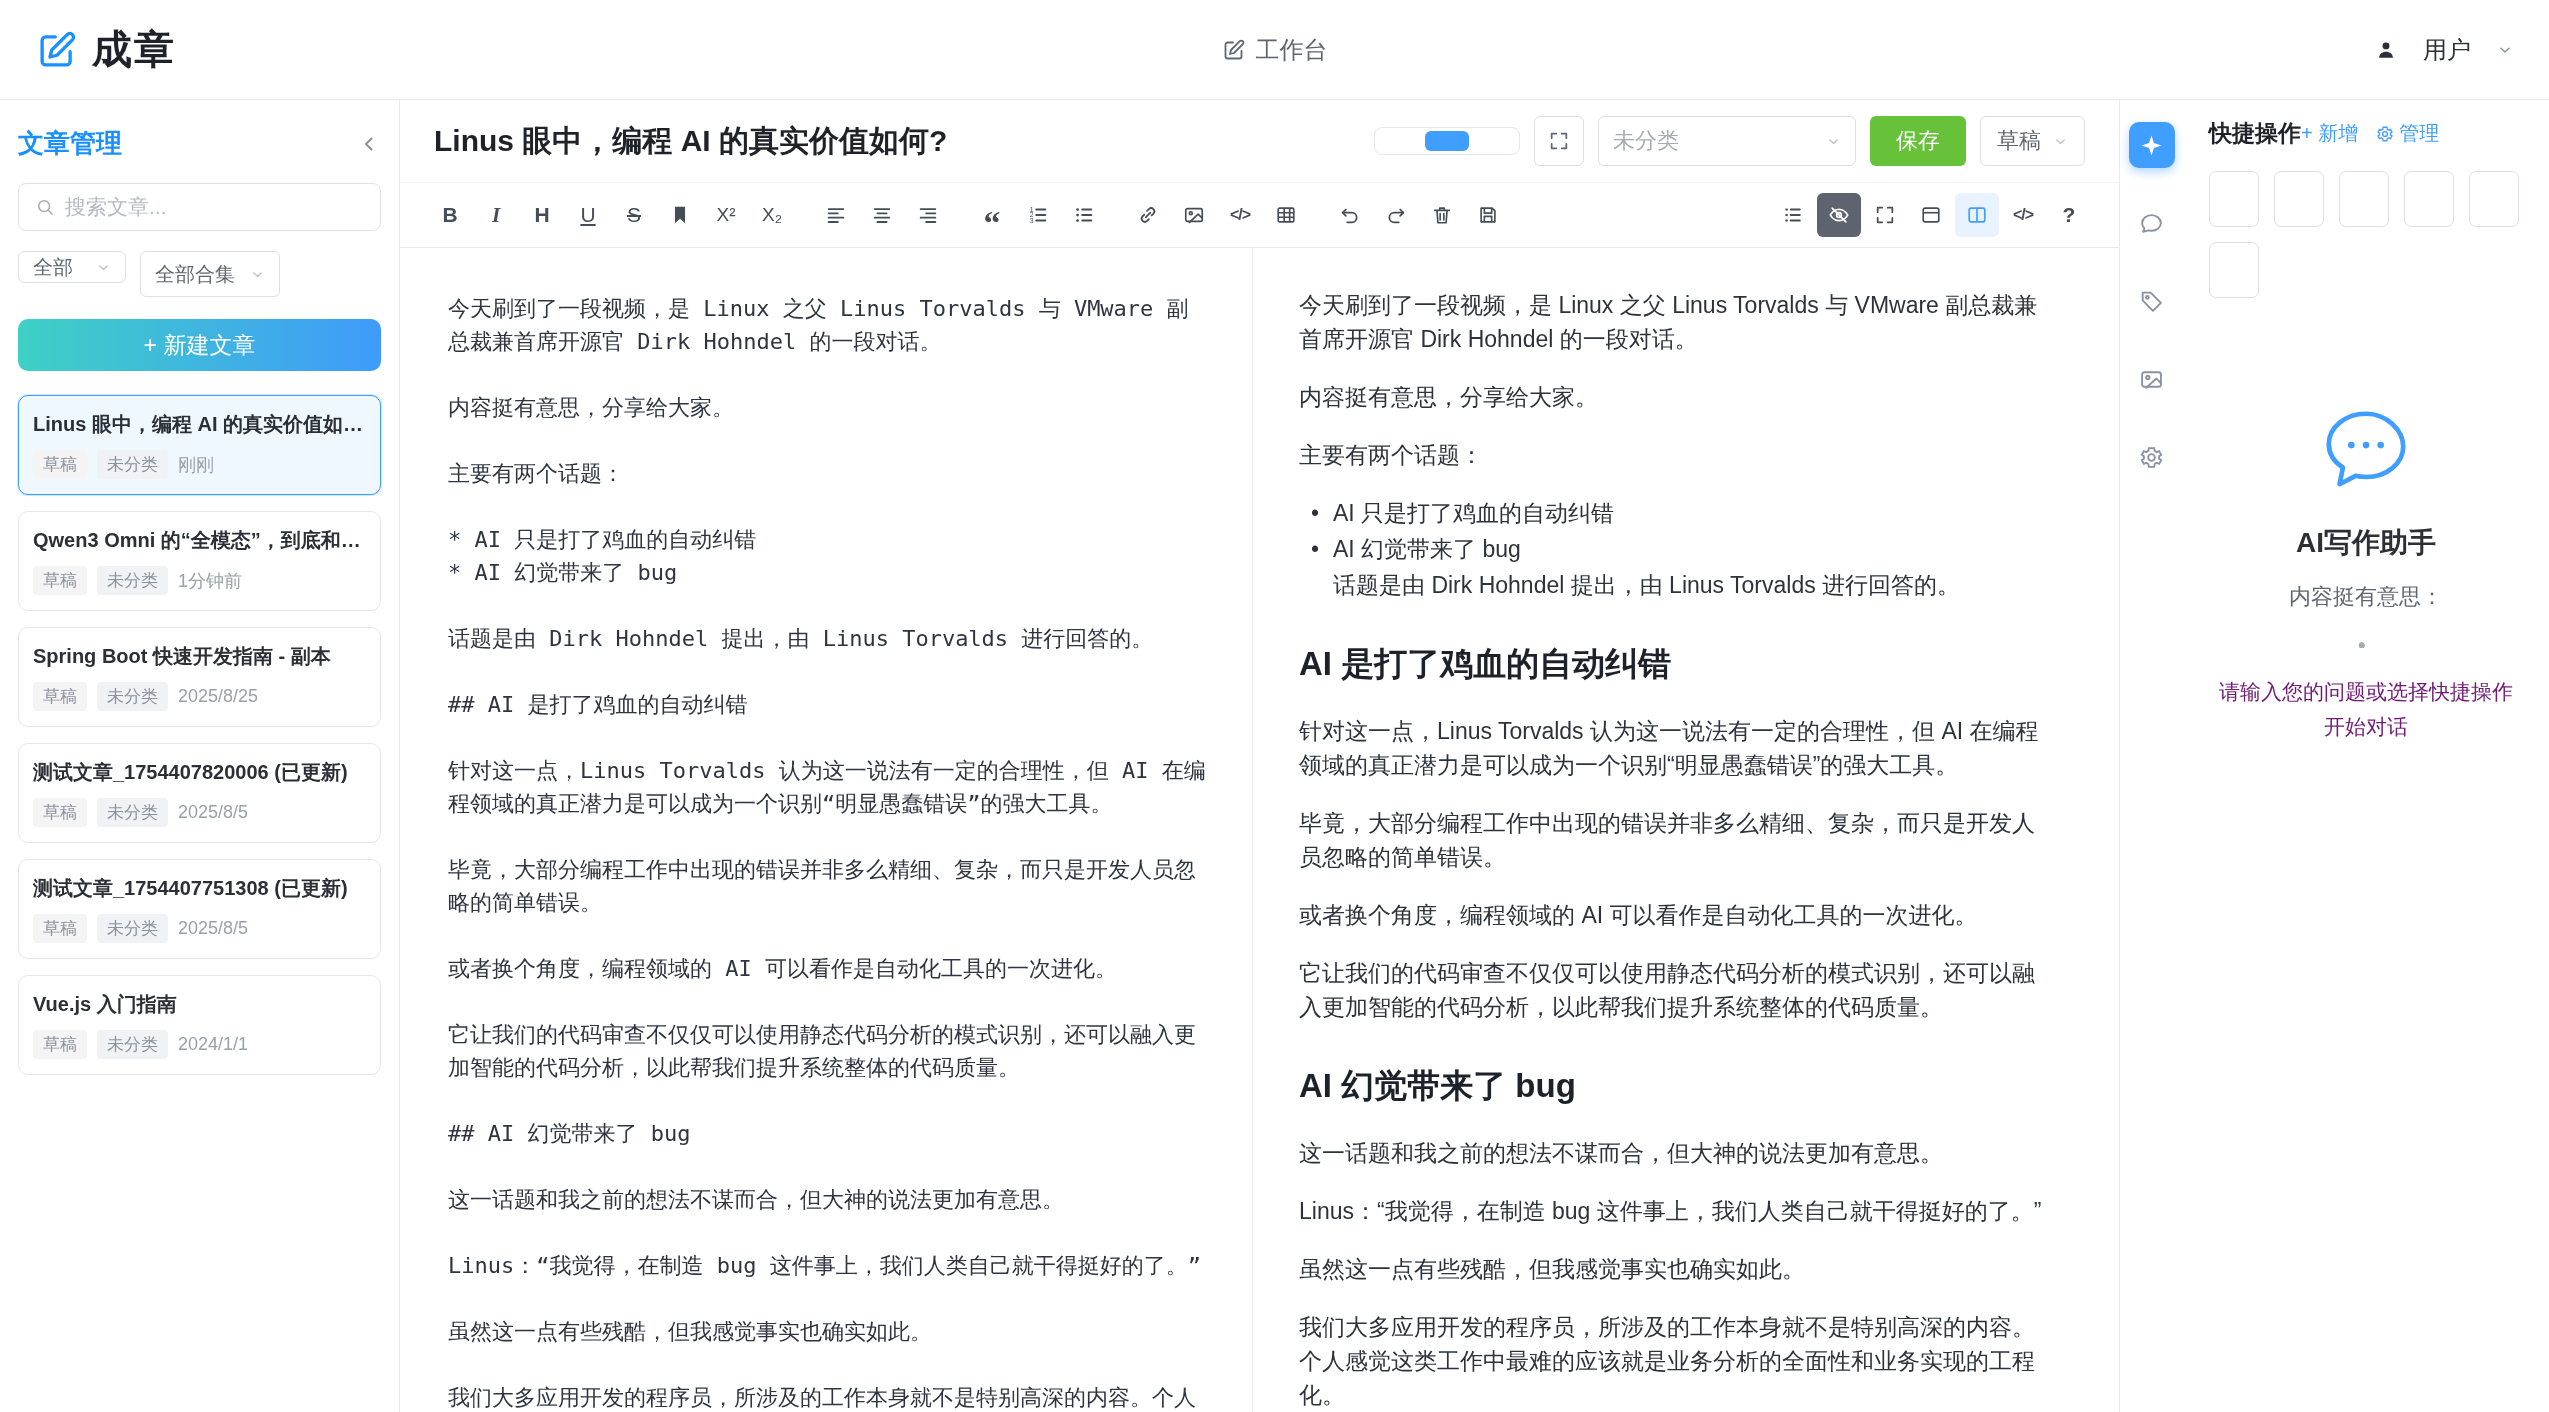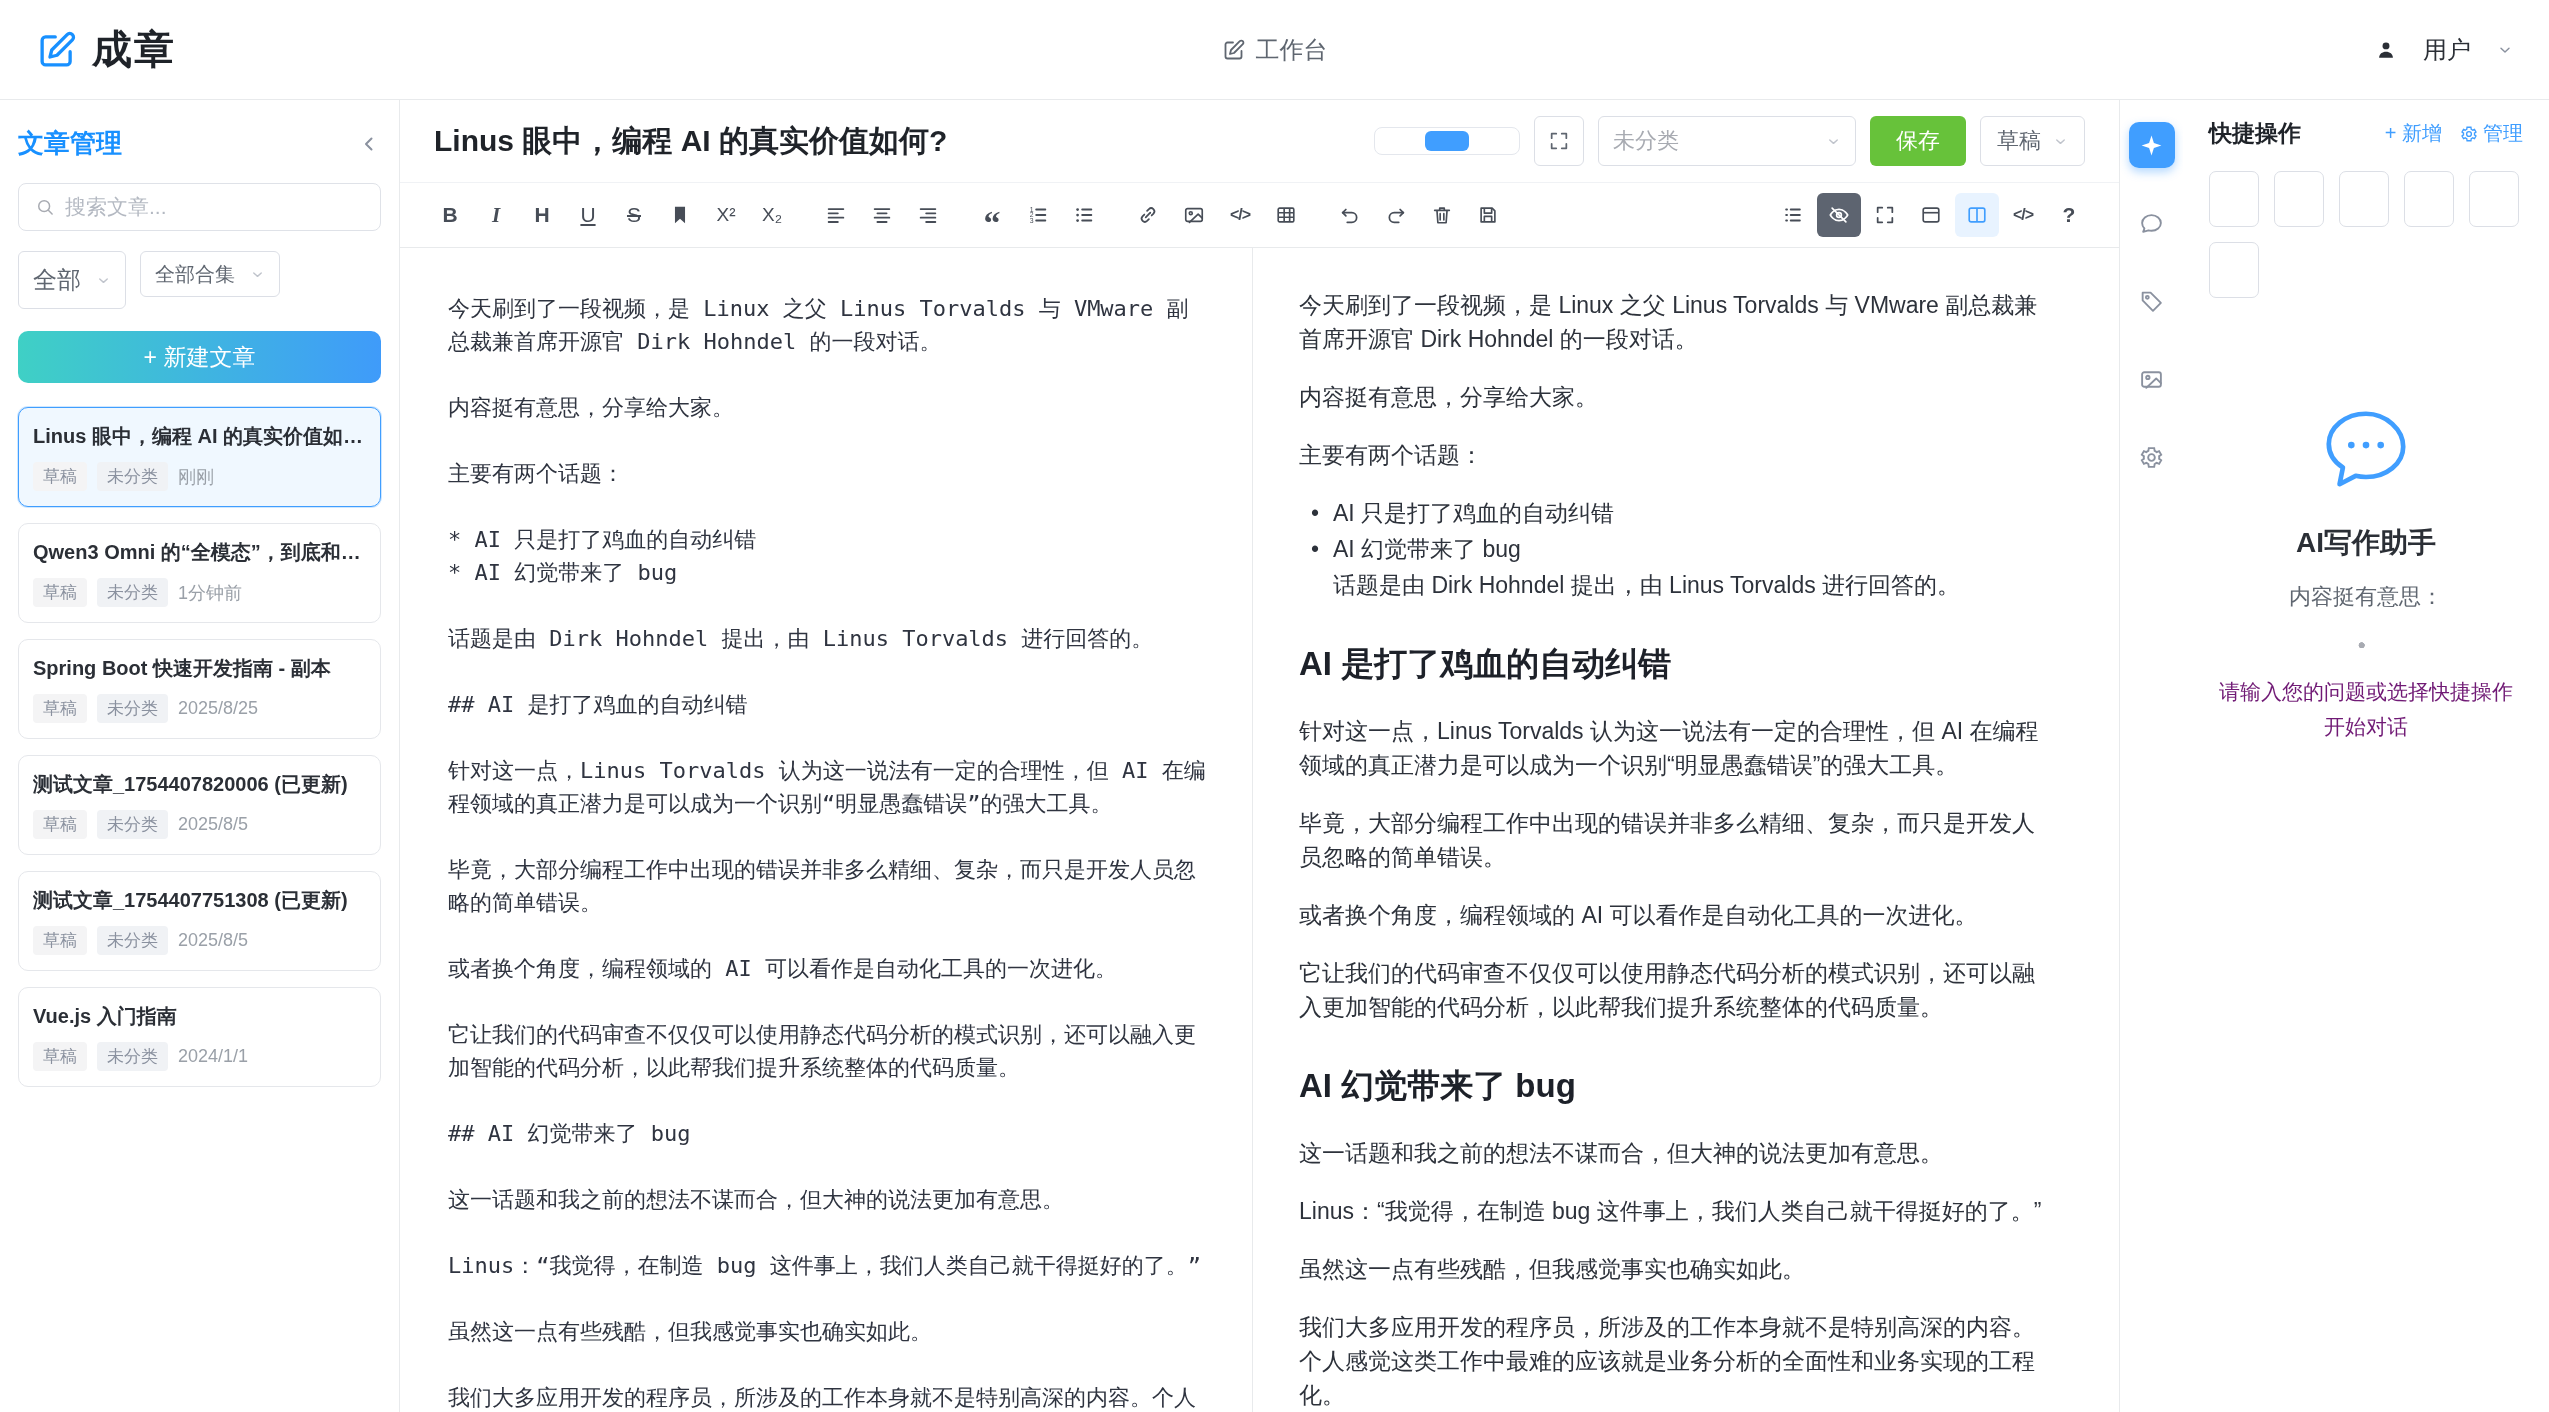--- a/index.html
+++ b/index.html
@@ -34,21 +34,21 @@
   .collapse svg{width:24px;height:24px}
   .search{display:flex;align-items:center;gap:10px;height:48px;border:1px solid #dfe2e8;border-radius:8px;
     padding:0 16px;color:#a8abb2;margin-bottom:20px}
   .search svg{width:20px;height:20px}
   .search input{flex:1;border:none;outline:none;font-size:21px;color:#303133;background:transparent}
   .search input::placeholder{color:#b4b9c2}
   .filters{display:flex;gap:14px;margin-bottom:22px}
   .select{display:flex;align-items:center;justify-content:space-between;gap:8px;border:1px solid #dcdfe6;
     border-radius:6px;padding:0 14px;color:#5f6670;background:#fff}
   .select svg{width:15px;height:15px;color:#c0c4cc;flex:none}
-  .select.sm{height:58px;font-size:24px;width:108px}
+  .select.sm{height:32px;font-size:20px;width:108px}
   .select.sm2{height:46px;font-size:20px;width:140px}
   .new-btn{width:100%;height:52px;border-radius:10px;color:#fff;font-size:23px;
     background:linear-gradient(90deg,var(--grad_start,#3fd0c5),var(--grad_end,#3f9bfa));margin-bottom:24px}
   .article-list{display:flex;flex-direction:column;gap:16px}
   .article-card{border:1px solid #e5e7eb;border-radius:10px;padding:15px 14px;background:#fff}
   .article-card.selected{border-color:var(--accent,#409eff);background:#f0f8ff;
     box-shadow:0 0 0 1px rgba(64,158,255,.25)}
   .article-title{font-size:20px;font-weight:600;color:#2b2f36;white-space:nowrap;overflow:hidden;
     text-overflow:ellipsis}
   .article-meta{display:flex;align-items:center;gap:10px;margin-top:12px}
@@ -110,21 +110,21 @@
     justify-content:center;margin:0 auto 32px}
   .strip-btn svg{width:25px;height:25px}
   .strip-btn.active{background:var(--accent,#409eff);color:#fff;box-shadow:0 4px 10px rgba(64,158,255,.4)}
 
   
   .ai-panel{width:366px;background:#fff;position:relative;overflow:hidden}
   .ai-head{display:flex;align-items:center;justify-content:space-between;padding:26px 26px 10px}
   .ai-title{font-size:26px;font-weight:700;color:#1f2329}
   .close{color:#909399}
   .close svg{width:24px;height:24px}
-  .quick-head{display:flex;align-items:center;justify-content:space-between;padding:0 26px;margin-top:18px}
+  .quick-head{display:flex;align-items:center;padding:0 26px;margin-top:18px}
   .quick-title{font-size:23px;font-weight:700;color:#1f2329}
   .quick-links{display:flex;align-items:center;gap:18px}
   .link-btn{display:inline-flex;align-items:center;gap:5px;color:var(--accent,#409eff);font-size:20px}
   .link-btn svg{width:18px;height:18px}
   .quick-btns{display:flex;flex-wrap:wrap;gap:15px;padding:0 26px;margin-top:22px}
   .qa-btn{height:56px;padding:0 24px;border:1px solid #dcdfe6;border-radius:7px;font-size:21px;
     color:#5f6670;background:#fff}
   .ai-center{text-align:center;margin-top:104px;padding:0 26px}
   .big-bubble{display:inline-block;color:var(--accent,#409eff)}
   .big-bubble svg{width:94px;height:94px}

